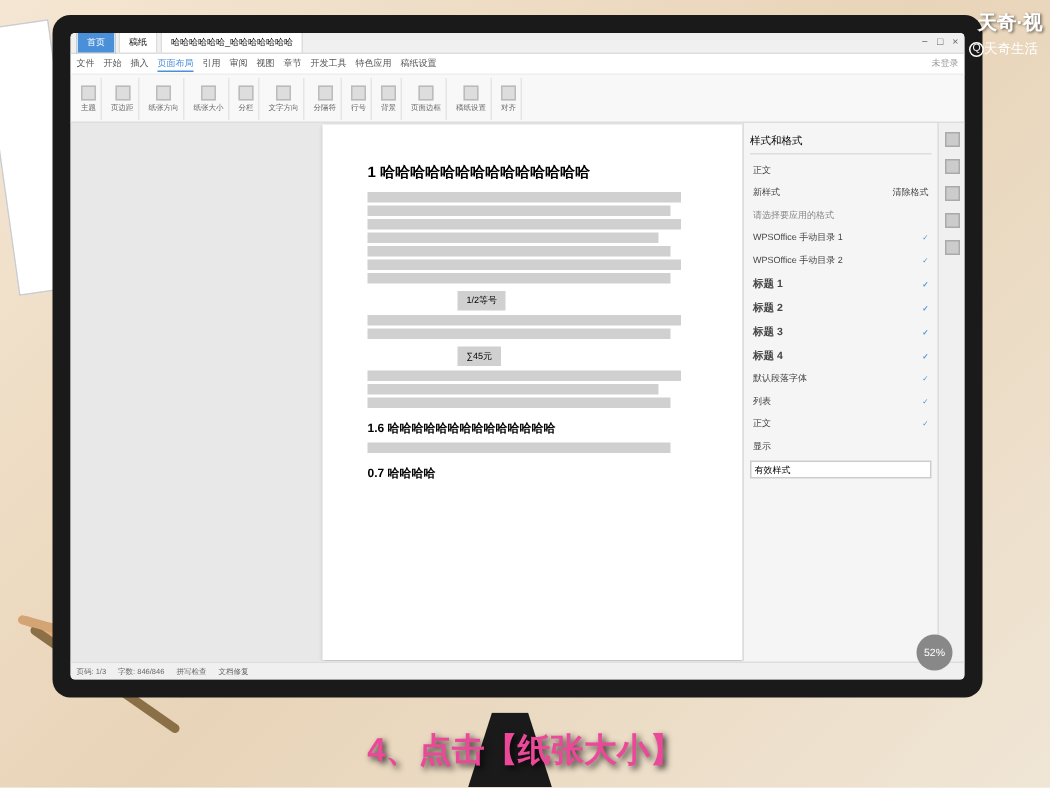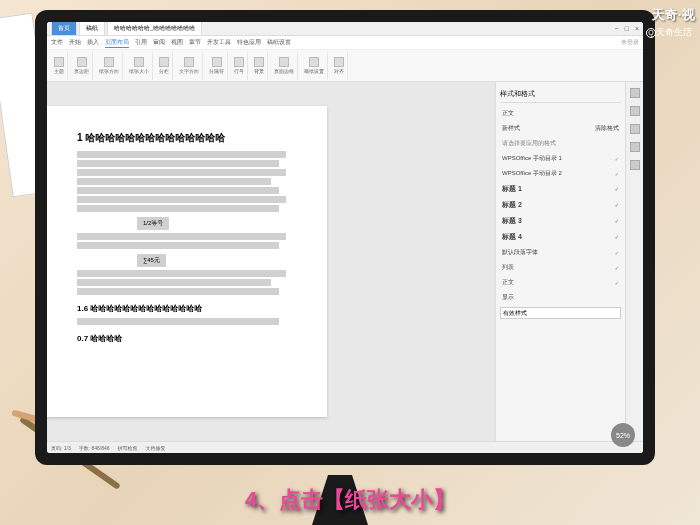--- a/index.html
+++ b/index.html
@@ -18,21 +18,21 @@
 .tab.home{background:#4a90d9;color:#fff}
 .wincontrols{margin-left:auto;display:flex;gap:6px;font-size:7px;color:#666}
 .menubar{height:14px;background:#fff;display:flex;align-items:center;padding:0 4px;gap:6px;font-size:6px;border-bottom:1px solid #eee}
 .menubar span{color:#555}
 .menubar .active{color:#4a90d9;border-bottom:1px solid #4a90d9}
 .ribbon{height:32px;background:#f8f8f8;display:flex;align-items:center;padding:0 4px;gap:3px;border-bottom:1px solid #ddd}
 .rgroup{display:flex;flex-direction:column;align-items:center;padding:0 3px;border-right:1px solid #e5e5e5;height:28px;justify-content:center}
 .ricon{width:10px;height:10px;background:#ddd;border:1px solid #bbb;margin-bottom:1px}
 .rlabel{font-size:5px;color:#666}
 .workspace{flex:1;display:flex;background:#e8e8e8;overflow:hidden}
-.docarea{flex:1;display:flex;justify-content:flex-start;padding:24px 0;overflow:hidden}
+.docarea{flex:1;display:flex;justify-content:flex-end;padding:1px 0;overflow:hidden}
 .page{width:280px;background:#fff;box-shadow:0 1px 3px rgba(0,0,0,0.2);padding:25px 30px;font-size:7px}
 .h1{font-size:10px;font-weight:bold;margin-bottom:6px}
 .ptext{background:#d0d0d0;height:7px;margin-bottom:2px}
 .ptext.s1{width:95%}.ptext.s2{width:92%}.ptext.s3{width:88%}
 .formula{display:inline-block;background:#d0d0d0;padding:2px 6px;font-size:6px;margin:3px 0 3px 60px}
 .h2{font-size:8px;font-weight:bold;margin:8px 0 4px}
 .sidepanel{width:130px;background:#f5f5f5;border-left:1px solid #ddd;padding:4px;font-size:6px}
 .sp-title{font-size:7px;padding:3px 0;border-bottom:1px solid #ddd;margin-bottom:3px}
 .sp-row{padding:3px 2px;display:flex;justify-content:space-between;align-items:center;color:#444}
 .sp-row.bold{font-weight:bold;font-size:7px}

